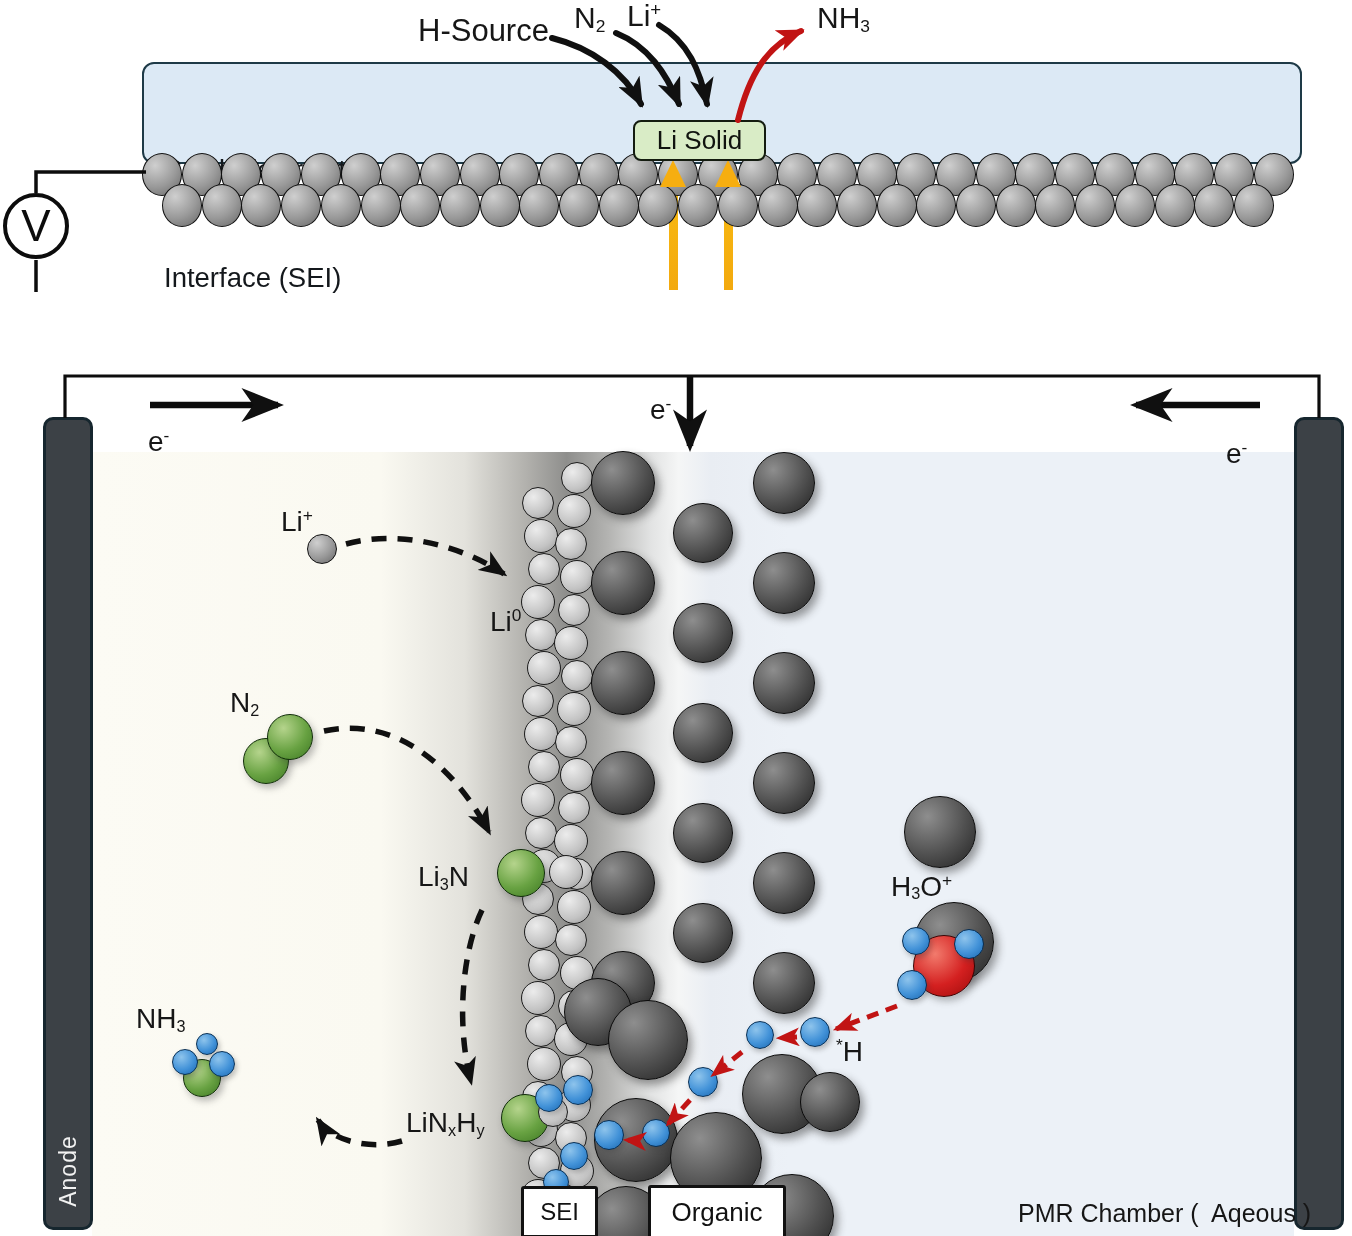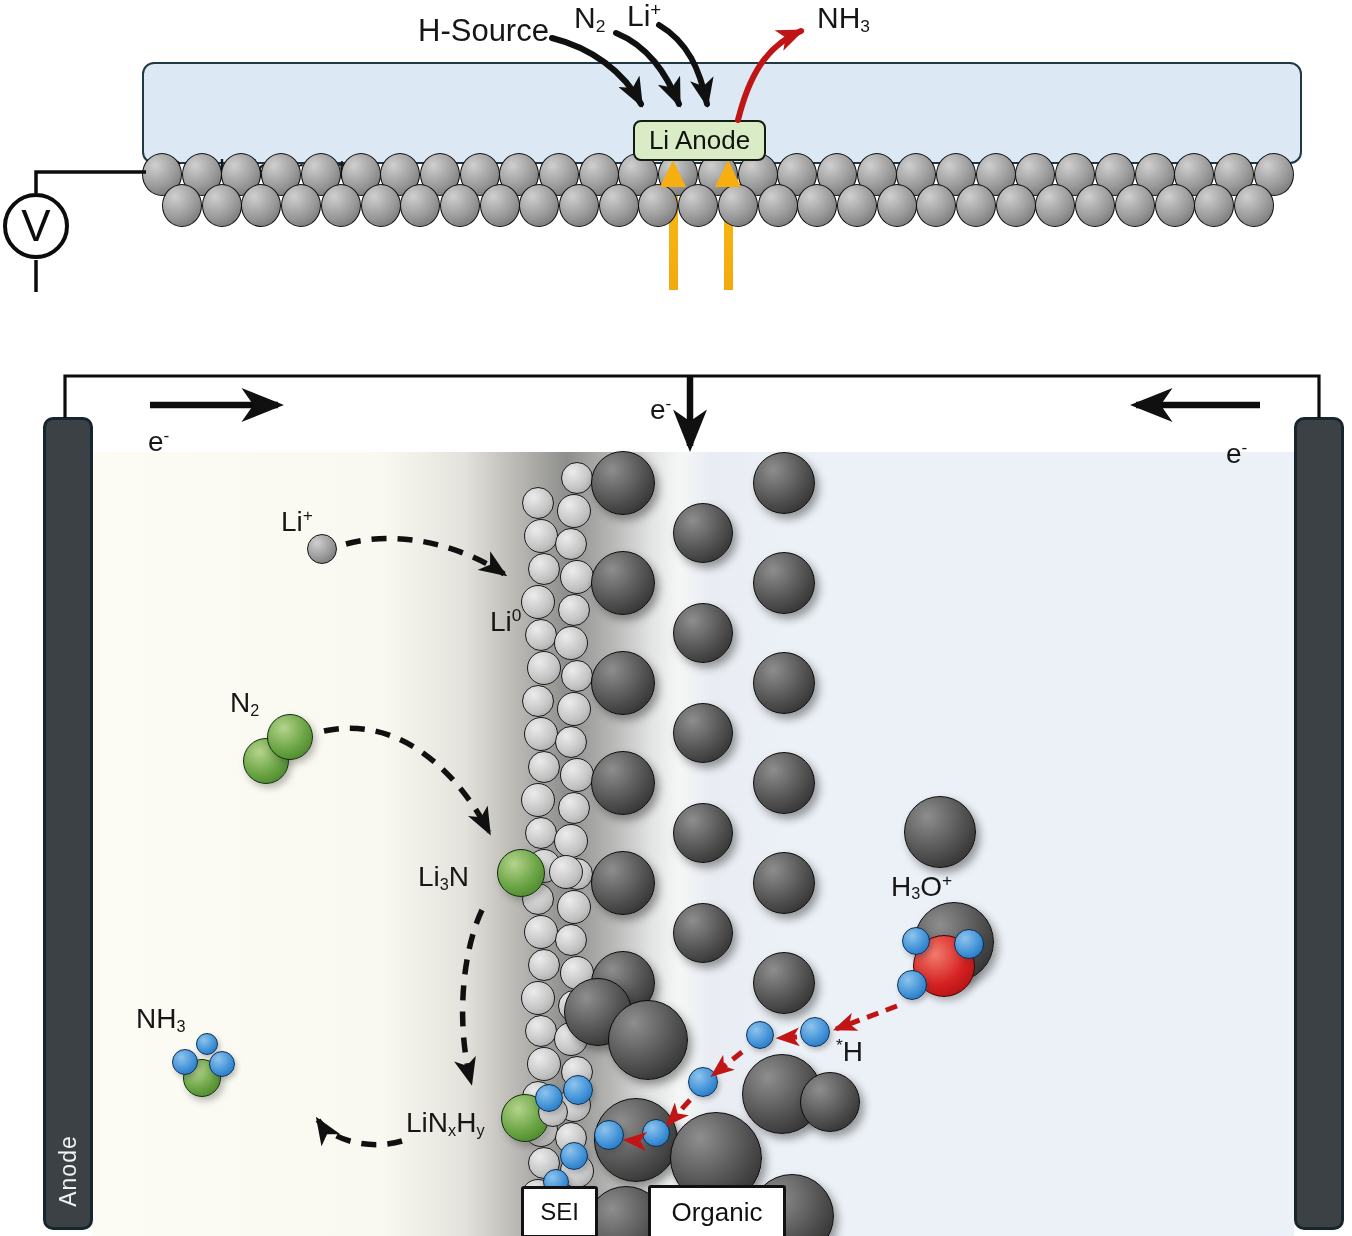--- a/index.html
+++ b/index.html
@@ -36,38 +36,39 @@
   .sphere-layer{position:absolute;left:0;top:0;z-index:3;}
 </style>
 </head>
 <body>
 
 <div id="stage">
 
   <div id="sei-rect" class="abs"></div>
   <div id="sei-caption" class="lbl">
     <div>Solid Electrolyte</div>
+    <div>Interface (SEI)</div>
   </div>
 
   <div class="lbl" style="left:418px;top:14px;font-size:31px;text-align:right;">H-Source</div>
   <div class="lbl" style="left:574px;top:2px;font-size:30px;"><span>N</span><sub>2</sub></div>
   <div class="lbl" style="left:627px;top:0px;font-size:30px;"><span>Li</span><sup>+</sup></div>
   <div class="lbl" style="left:817px;top:2px;font-size:30px;"><span>NH</span><sub>3</sub></div>
 
   <div id="voltmeter" class="abs">
     <span>V</span>
   </div>
 
   <div class="ystem" style="left:668.5px;top:172px;height:118px;"></div>
   <div class="ystem" style="left:723.5px;top:172px;height:118px;"></div>
   <div class="yhead" style="left:660px;top:160px;"></div>
   <div class="yhead" style="left:715px;top:160px;"></div>
 
   <div id="li-layer-box" class="abs">
-    <span>Li Anode</span>
+    <span>Li Solid</span>
   </div>
 
   <div id="top-spheres" class="sphere-layer">
       <div class="sphere gray-s" style="left: 142px; top: 153px; width: 40px; height: 43px; z-index: 3;"></div>
       <div class="sphere gray-s" style="left: 181.7px; top: 153px; width: 40px; height: 43px; z-index: 3;"></div>
       <div class="sphere gray-s" style="left: 221.4px; top: 153px; width: 40px; height: 43px; z-index: 3;"></div>
       <div class="sphere gray-s" style="left: 261.1px; top: 153px; width: 40px; height: 43px; z-index: 3;"></div>
       <div class="sphere gray-s" style="left: 300.8px; top: 153px; width: 40px; height: 43px; z-index: 3;"></div>
       <div class="sphere gray-s" style="left: 340.5px; top: 153px; width: 40px; height: 43px; z-index: 3;"></div>
       <div class="sphere gray-s" style="left: 380.2px; top: 153px; width: 40px; height: 43px; z-index: 3;"></div>
@@ -243,20 +244,21 @@
   <div class="lbl" style="left:891px;top:871px;font-size:28px;"><span>H</span><sub>3</sub><span>O</span><sup>+</sup></div>
   <div class="lbl" style="left:836px;top:1036px;font-size:28px;"><sup>*</sup><span>H</span></div>
 
   <div class="tagbox" style="left:521px;top:1186px;width:71px;height:46px;font-size:24px;">
     <span>SEI</span>
   </div>
   <div class="tagbox" style="left:648px;top:1185px;width:132px;height:48px;font-size:26px;">
     <span>Organic</span>
   </div>
 
+  <div class="lbl" style="left:1018px;top:1200px;font-size:25px;">PMR Chamber (  Aqeous )</div>
 
   <svg id="arrow-svg" width="1352" height="1236" viewBox="0 0 1352 1236">
     <defs>
       <marker id="mS" viewBox="0 0 10 8" refX="8.6" refY="4" markerWidth="30" markerHeight="24" markerUnits="userSpaceOnUse" orient="auto">
           <path d="M0,0 L10,4 L0,8 L2.6,4 z" fill="#101010"></path>
         </marker>
       <marker id="mRs" viewBox="0 0 10 8" refX="8.6" refY="4" markerWidth="28" markerHeight="23" markerUnits="userSpaceOnUse" orient="auto">
           <path d="M0,0 L10,4 L0,8 L2.6,4 z" fill="#c11414"></path>
         </marker>
       <marker id="mBig" viewBox="0 0 10 8" refX="8.6" refY="4" markerWidth="46" markerHeight="34" markerUnits="userSpaceOnUse" orient="auto">

